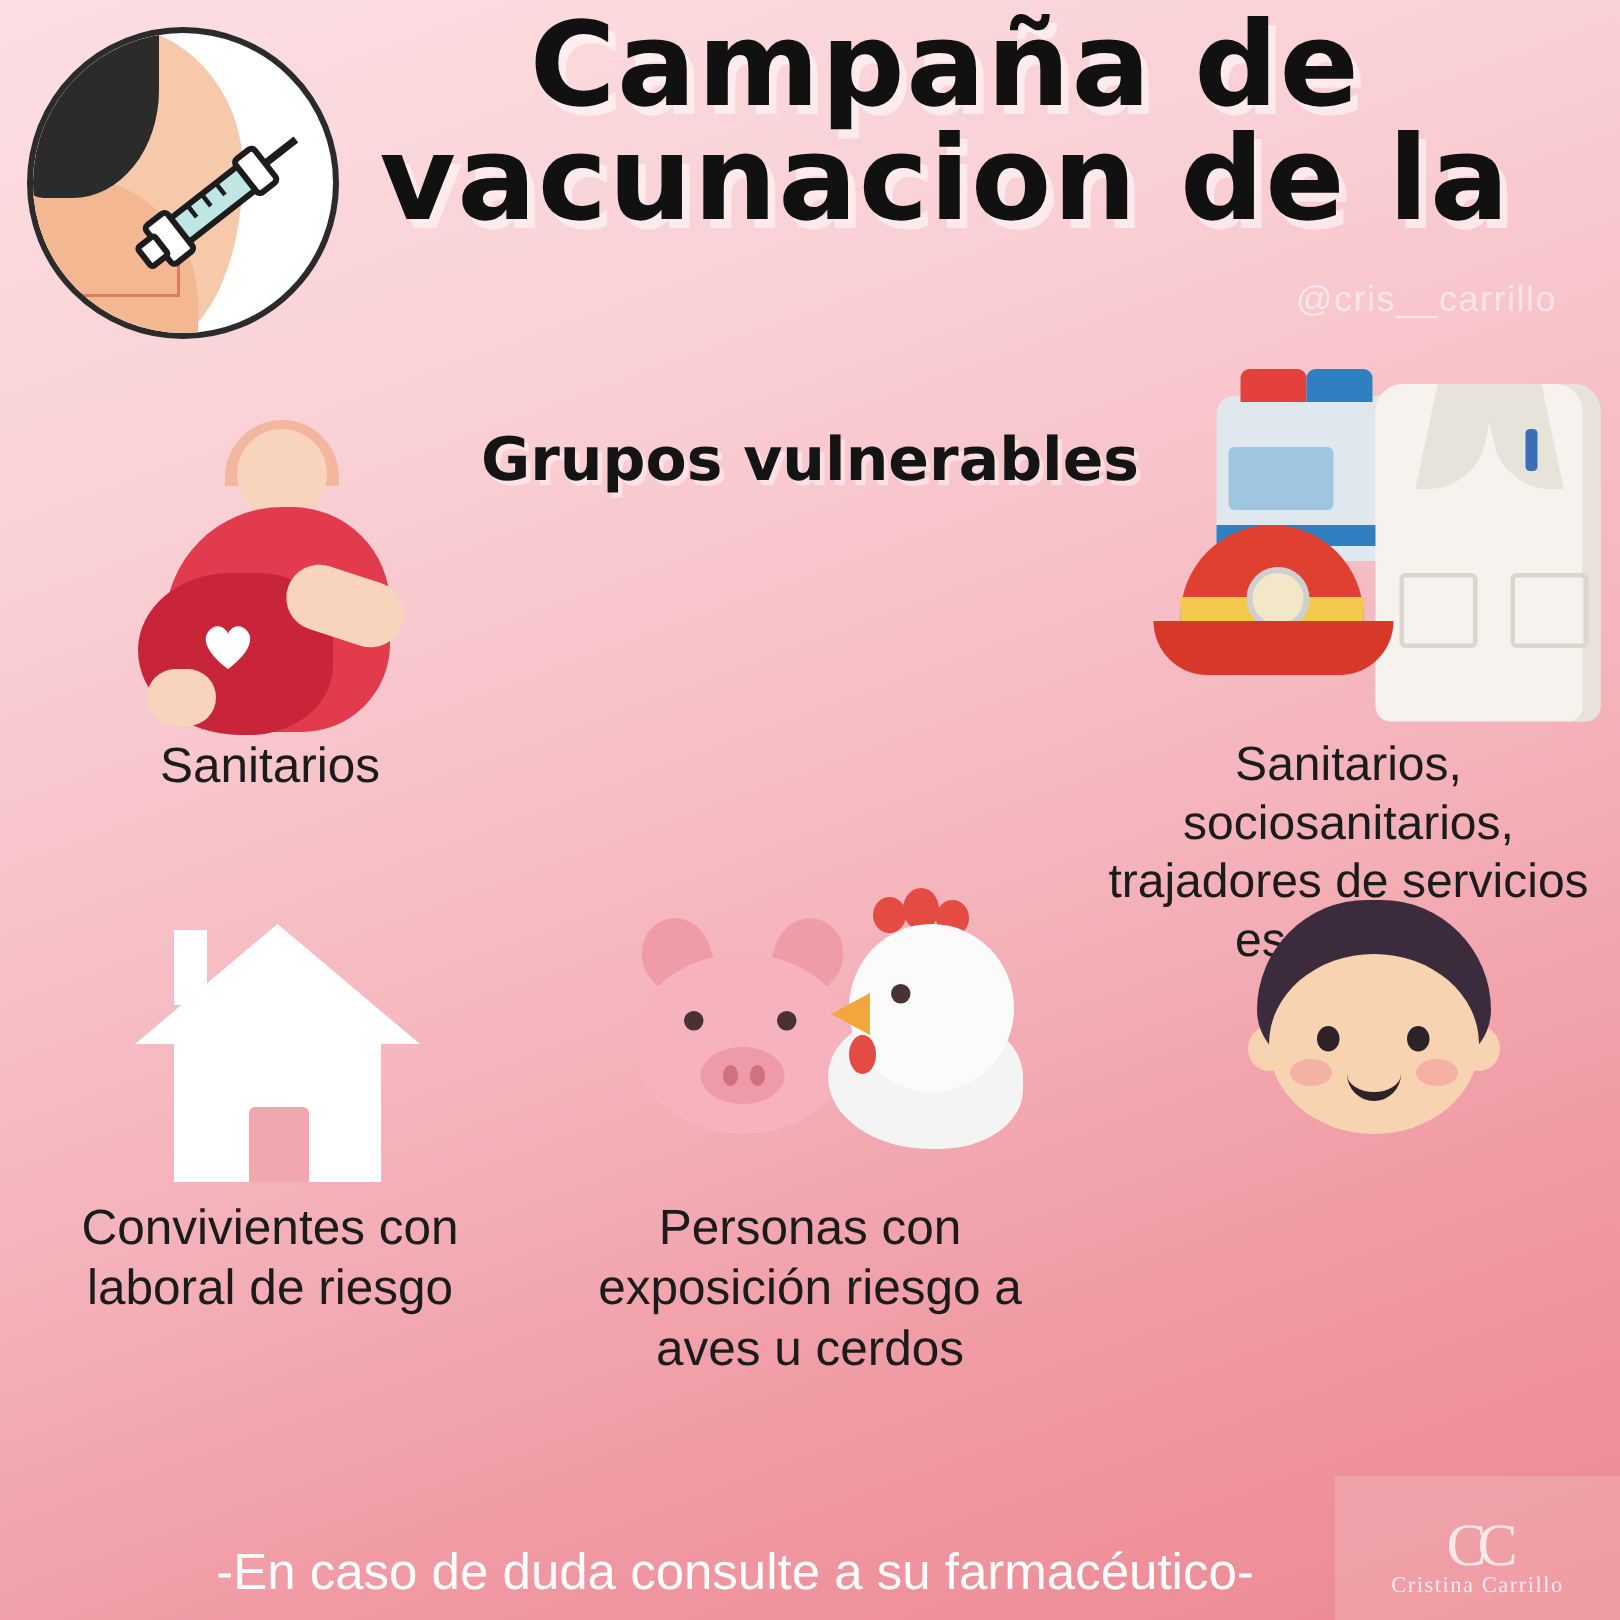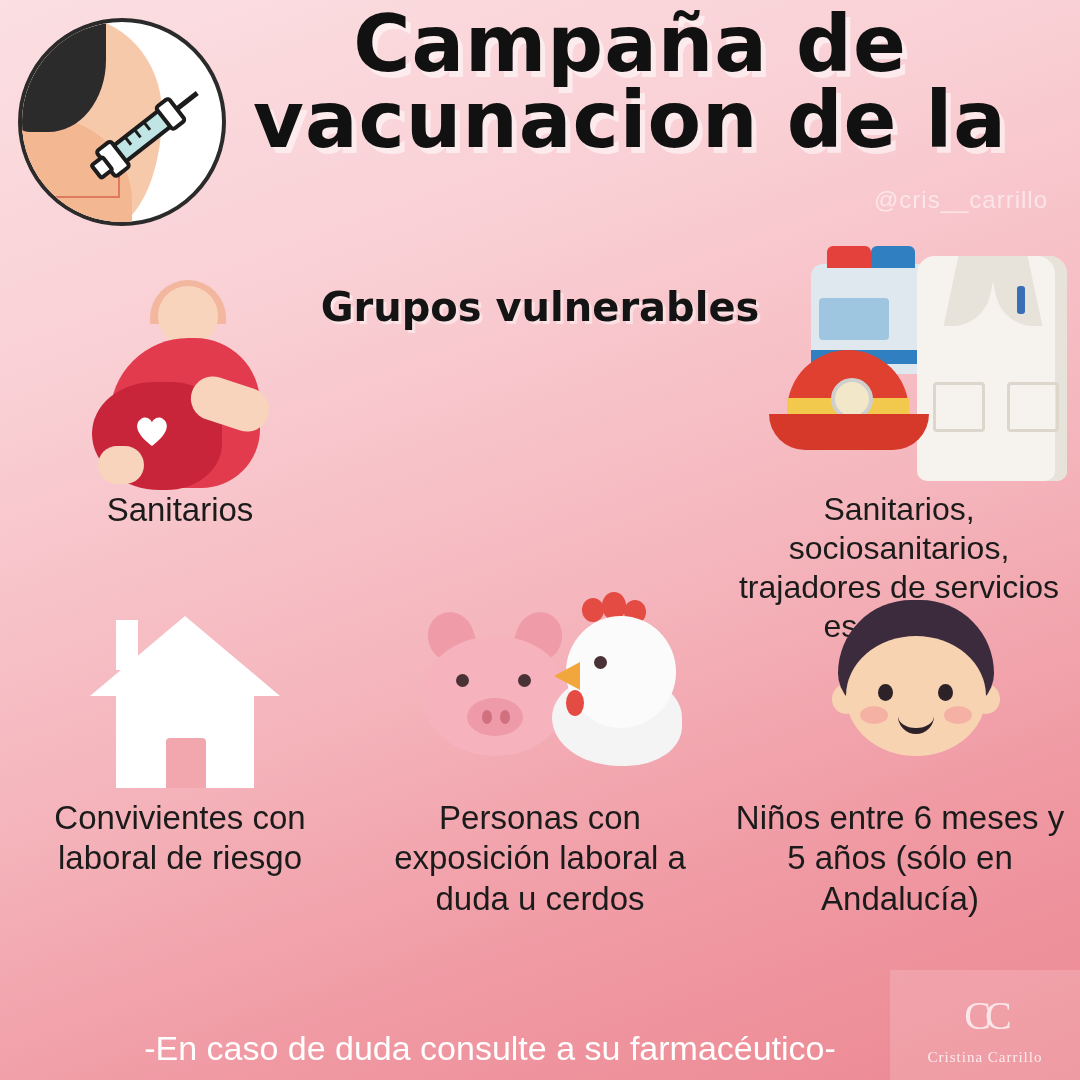--- a/index.html
+++ b/index.html
@@ -96,21 +96,21 @@
     margin: 0;
     padding: 0;
   }
   .title .line {
     display: block;
     white-space: nowrap;
   }
 
   .watermark-top {
     position: absolute;
-    right: 32px;
+    right: 42px;
     top: 186px;
     font-size: 24px;
     color: rgba(255,255,255,0.55);
     letter-spacing: 1px;
   }
 
   .subtitle {
     position: absolute;
     left: 0;
     top: 284px;
@@ -266,21 +266,21 @@
     width: 980px;
     text-align: center;
     font-size: 34px;
     color: #ffffff;
   }
   .logo-box {
     position: absolute;
     right: 0px;
     bottom: 0px;
     width: 190px;
-    height: 110px;
+    height: 96px;
     background: rgba(255,255,255,0.16);
   }
   .logo-mark {
     position: absolute;
     left: 50%;
     top: 22px;
     transform: translateX(-50%);
     font-family: "Liberation Serif", serif;
     font-size: 40px;
     color: rgba(255,255,255,0.75);
@@ -412,38 +412,37 @@
             <div class="comb2"></div>
             <div class="comb3"></div>
             <div class="body"></div>
             <div class="head"></div>
             <div class="beak"></div>
             <div class="wattle"></div>
             <div class="eye"></div>
           </div>
         </div>
       </div>
-      <div class="caption">Personas con exposición laboral a duda u cerdos</div>
+      <div class="caption">Personas con exposición riesgo a aves u cerdos</div>
     </div>
 
     <div class="cell c6">
       <div class="art">
         <div class="kid">
           <div class="ear-l"></div>
           <div class="ear-r"></div>
           <div class="hair"></div>
           <div class="face"></div>
           <div class="eye-l"></div>
           <div class="eye-r"></div>
           <div class="cheek-l"></div>
           <div class="cheek-r"></div>
           <div class="smile"></div>
         </div>
       </div>
-      <div class="caption">Niños entre 6 meses y 5 años (sólo en Andalucía)</div>
     </div>
 
   </div>
 
   <div class="footer">-En caso de duda consulte a su farmacéutico-</div>
 
   <div class="logo-box">
     <div class="logo-mark">CC</div>
     <div class="logo-name">Cristina Carrillo</div>
   </div>

